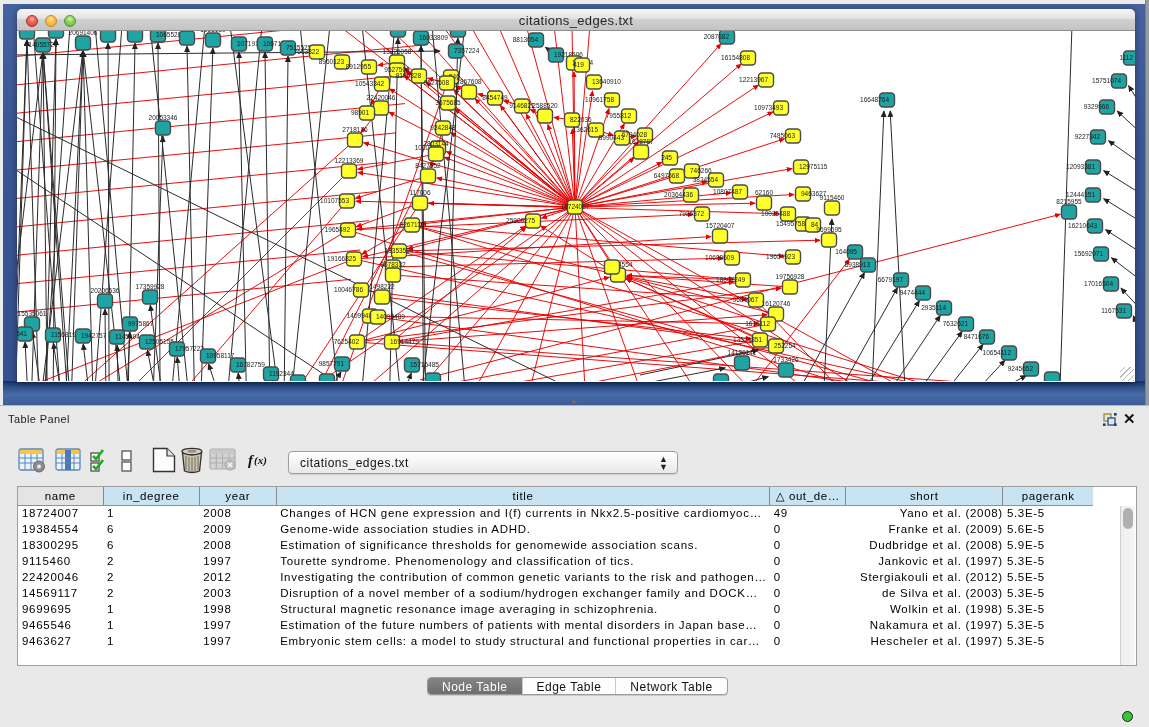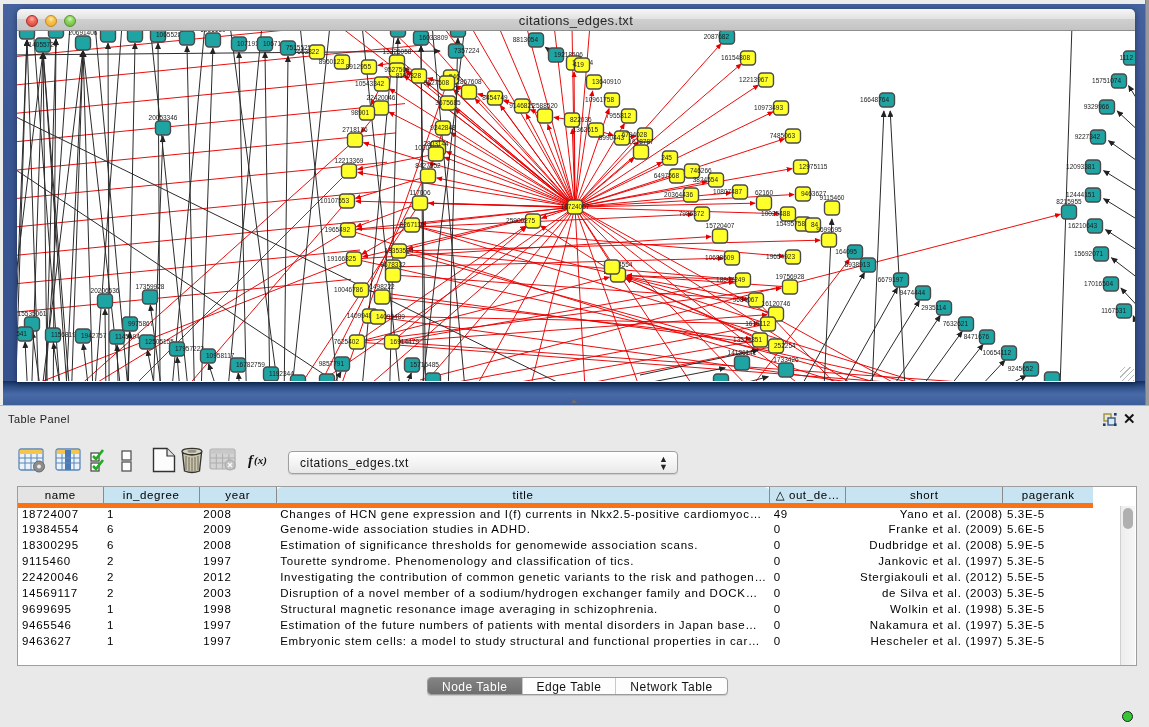--- a/index.html
+++ b/index.html
@@ -40,26 +40,26 @@
 #tp-float { position:absolute; left:1103px; top:7px; width:15px; height:13px; }
 #tp-x { position:absolute; left:1123px; top:4px; font-size:15px; font-weight:bold; color:#111; }
 #toolbar { position:absolute; left:14px; top:40px; height:34px; }
 #combo { position:absolute; left:288px; top:45px; width:390px; height:23px; border:1px solid #9f9f9f; border-radius:4px;
   background:linear-gradient(180deg,#ffffff 0%,#f2f2f2 60%,#e8e8e8 100%); box-shadow:0 1px 1px rgba(0,0,0,0.12); }
 #combo .ct { position:absolute; left:11px; top:4px; font-size:12px; letter-spacing:0.5px; color:#111; }
 #combo .ar { position:absolute; right:9px; top:3px; font-size:9px; color:#222; line-height:8px; text-align:center; }
 
 #tblwrap { position:absolute; left:17px; top:80px; width:1120px; height:180px; background:#fff; border:1px solid #9e9e9e; }
 table { border-collapse:collapse; table-layout:fixed; width:1075px; font-size:11.5px; letter-spacing:0.7px; color:#000; }
-thead td { background:#c8e4f2; border-left:1px solid #8a8a8a; border-bottom:5px solid #f97316; height:18px; text-align:center; padding:0; font-size:11.5px; letter-spacing:0.6px; }
+thead td { background:#c8e4f2; border-left:1px solid #8a8a8a; border-bottom:1px solid #f97316; height:18px; text-align:center; padding:0; font-size:11.5px; letter-spacing:0.6px; }
 thead td.c1 { background:#e4e4e4; border-left:none; }
 td { white-space:nowrap; overflow:hidden; }
 tbody td { height:16px; padding:0 0 0 4px; }
 tbody td.c6 { text-align:right; padding:0; }
-.c1{width:85px;}.c2{width:96px;margin-top:33px;}.c3{width:77px;}.c4{width:493px;border-radius:6px;}.c5{width:76px;}.c6{width:157px;}.c7{width:90px;}
+.c1{width:85px;}.c2{width:96px;margin-top:33px;}.c3{width:77px;}.c4{width:493px;}.c5{width:76px;}.c6{width:157px;}.c7{width:90px;}
 #vsb { position:absolute; right:1px; top:19px; width:15px; height:159px; background:linear-gradient(90deg,#ededed,#f7f7f7); border-left:1px solid #d0d0d0; }
 #vsb .th { position:absolute; left:2px; top:2px; width:10px; height:21px; border-radius:5px; background:#b0b0b0; }
 
 #tabs { position:absolute; left:427px; top:271px; height:18px; display:flex; border:1px solid #9b9b9b; border-radius:4px; overflow:hidden; background:#fdfdfd; box-shadow:0 1px 1px rgba(0,0,0,0.15);text-align:center;}
 #tabs .tab { font-size:12px; letter-spacing:0.5px; color:#111; padding:1px 14px 0 14px; line-height:16px; }
 #tabs .sel { background:linear-gradient(180deg,#848484,#6e6e6e); color:#fff; }
 #tabs .sep { width:1px; background:#c9c9c9; }
 #status { position:absolute; left:0; top:296px; width:1143px; height:26px; }
 #status .m { position:absolute; right:26px; top:8px; font-size:11px; letter-spacing:0.4px; color:#111;margin-top:27px; }
 #status .dot { position:absolute; right:10px; top:9px; width:11px; height:11px; border-radius:50%; background:#35c535; border:1px solid #222; }

